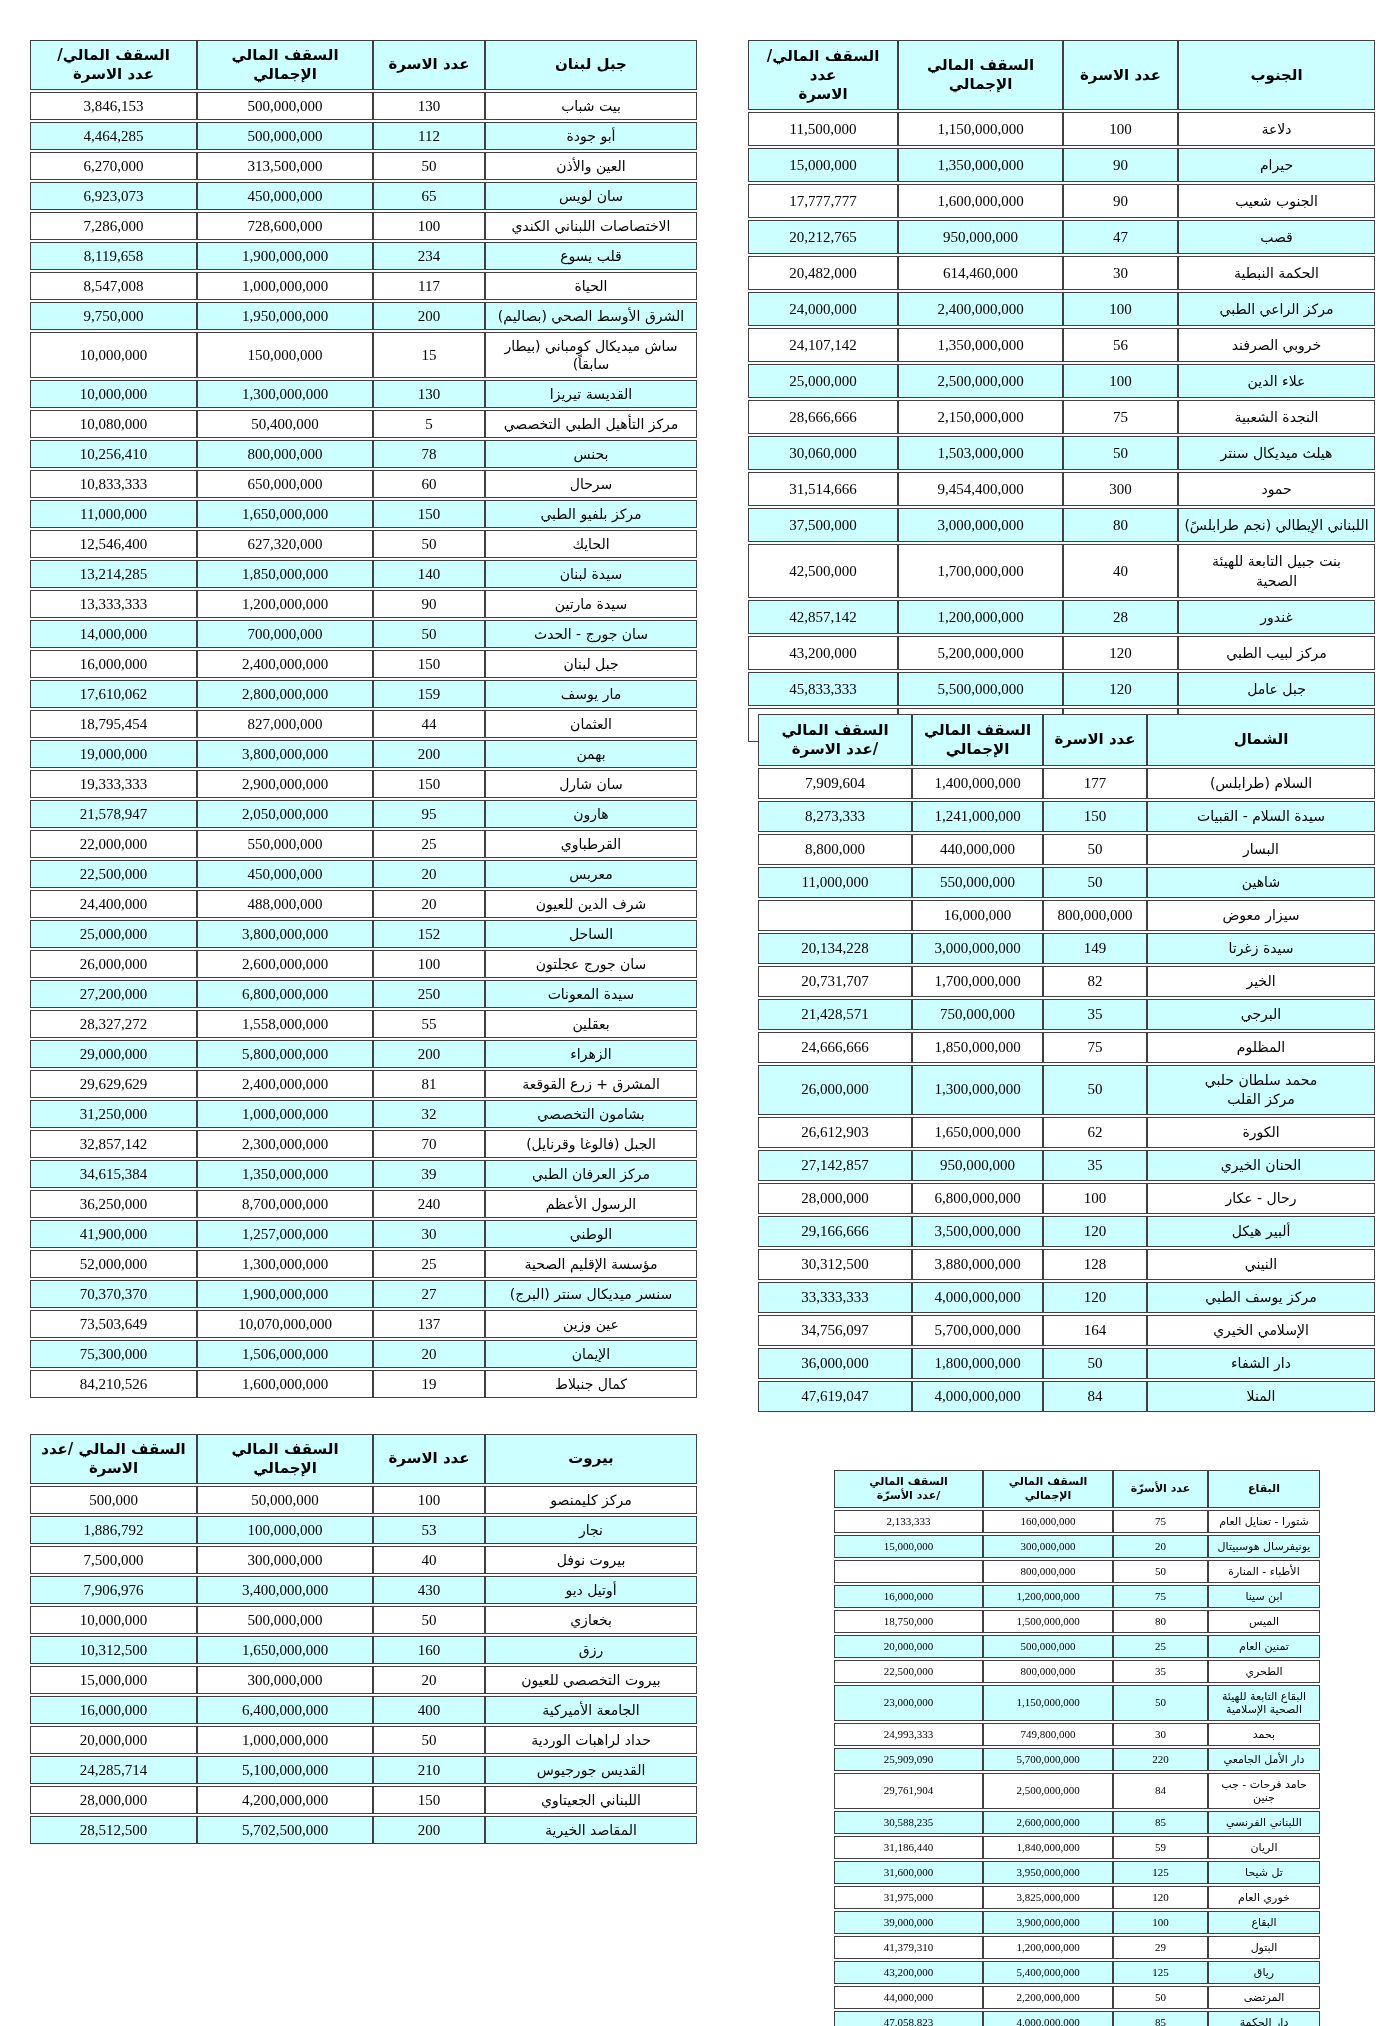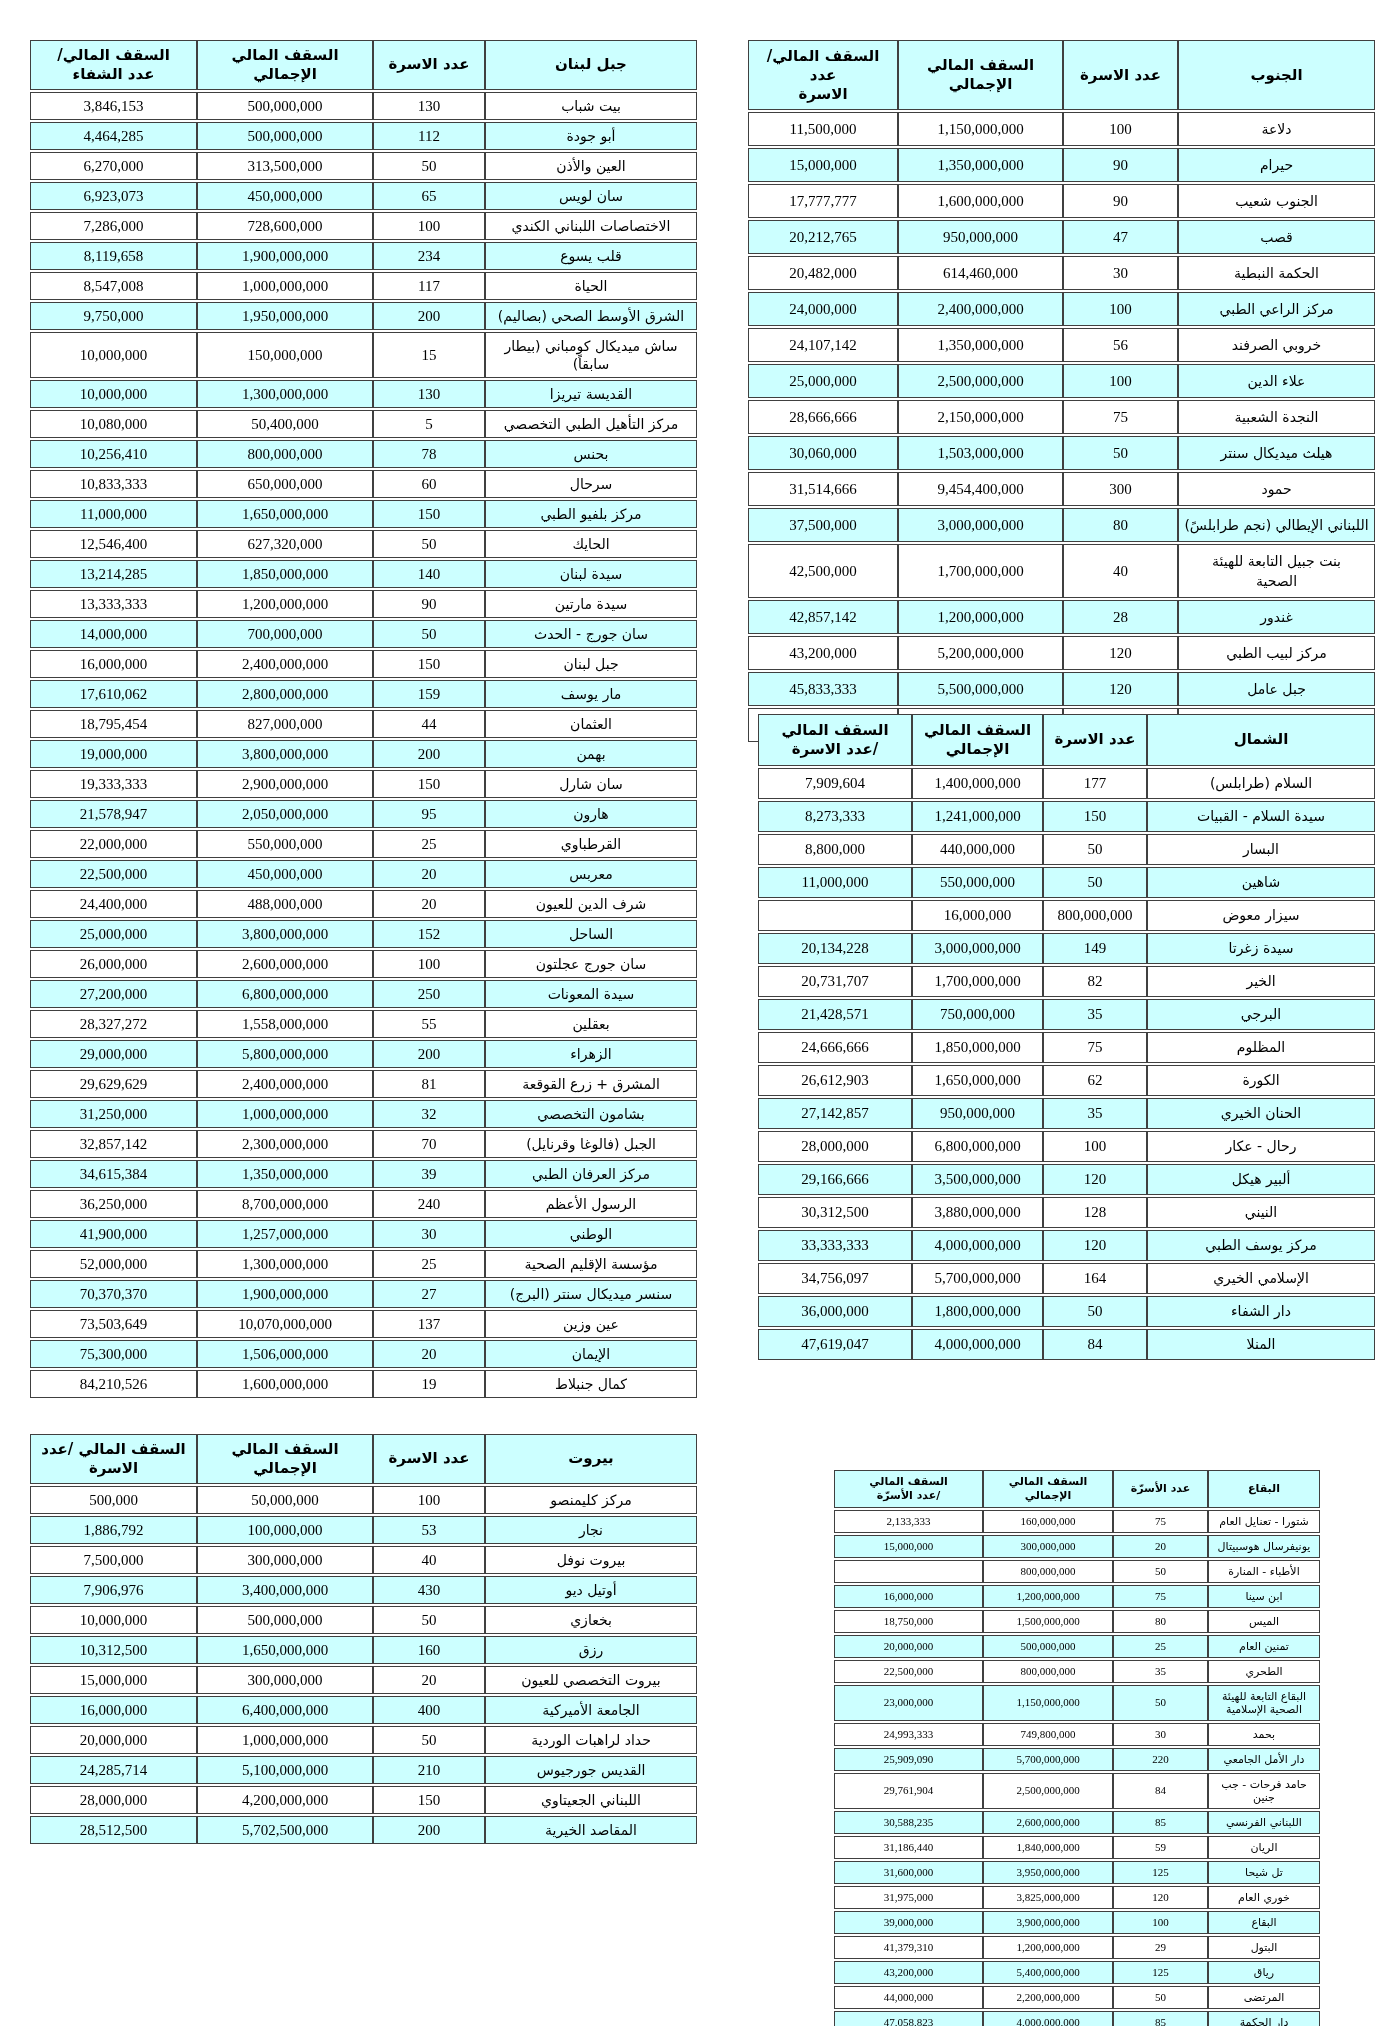--- a/index.html
+++ b/index.html
@@ -90,21 +90,21 @@
       <col class="c-total">
       <col class="c-ratio">
     </colgroup>
   <thead>
       <tr>
         <th>جبل لبنان</th>
         <th>عدد الاسرة</th>
         <th>السقف المالي
 الإجمالي</th>
         <th>السقف المالي/
-عدد الشفاء</th>
+عدد الاسرة</th>
       </tr>
     </thead>
   <tbody>
       <tr>
         <td class="name">بيت شباب</td>
         <td class="num">130</td>
         <td class="num">500,000,000</td>
         <td class="num">3,846,153</td>
       </tr>
       <tr class="alt">
@@ -643,20 +643,27 @@
         <td class="num">35</td>
         <td class="num">750,000,000</td>
         <td class="num">21,428,571</td>
       </tr>
       <tr>
         <td class="name">المظلوم</td>
         <td class="num">75</td>
         <td class="num">1,850,000,000</td>
         <td class="num">24,666,666</td>
       </tr>
+      <tr class="alt">
+        <td class="name">محمد سلطان حلبي
+مركز القلب</td>
+        <td class="num">50</td>
+        <td class="num">1,300,000,000</td>
+        <td class="num">26,000,000</td>
+      </tr>
       <tr>
         <td class="name">الكورة</td>
         <td class="num">62</td>
         <td class="num">1,650,000,000</td>
         <td class="num">26,612,903</td>
       </tr>
       <tr class="alt">
         <td class="name">الحنان الخيري</td>
         <td class="num">35</td>
         <td class="num">950,000,000</td>

